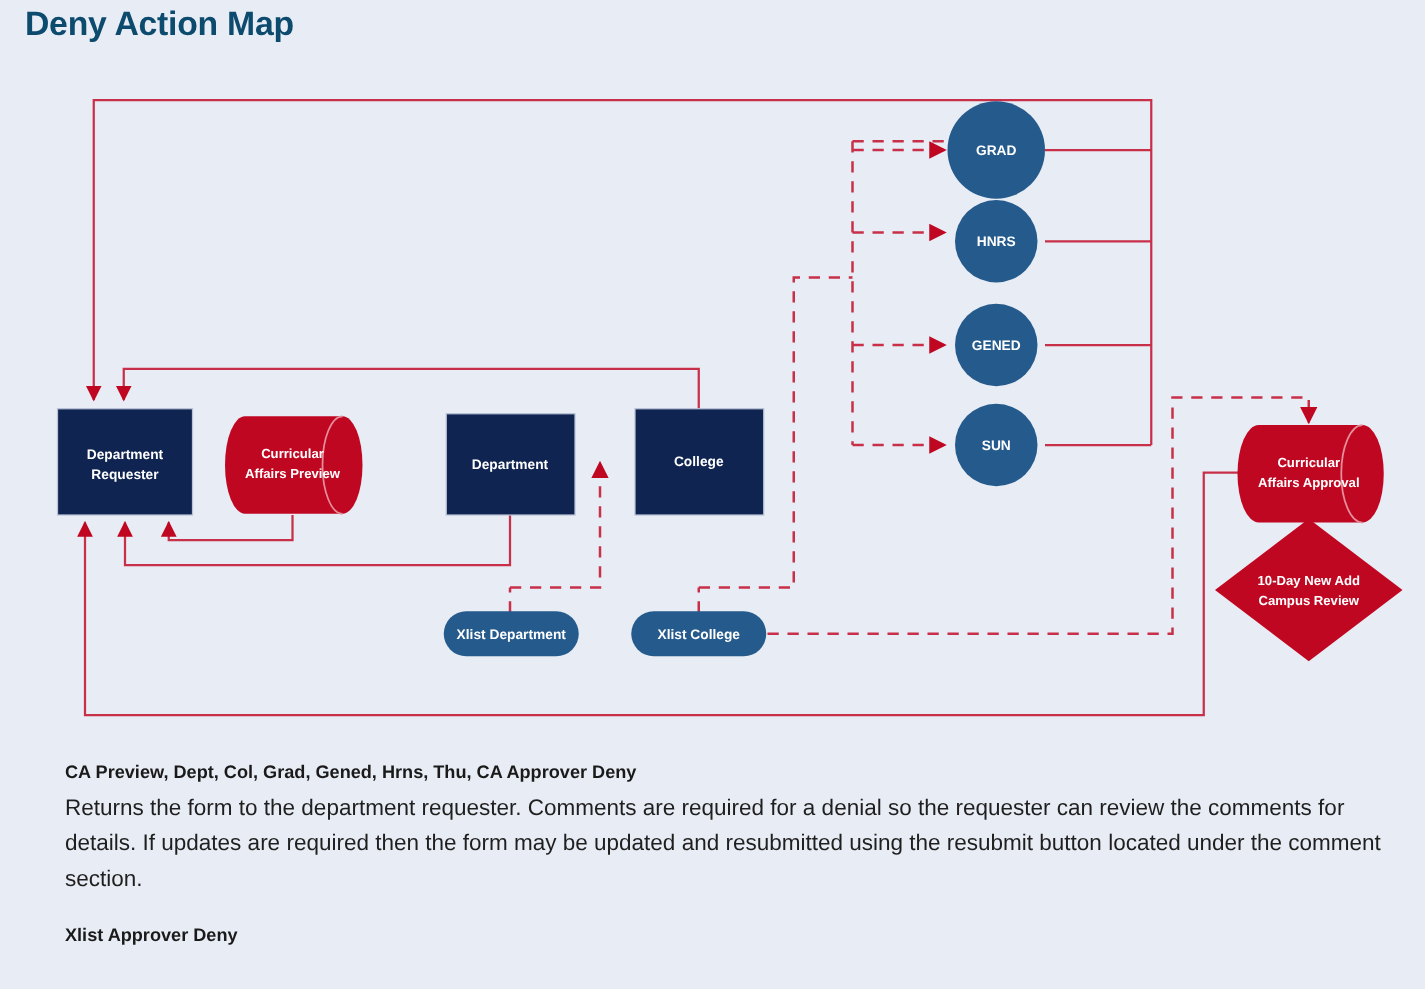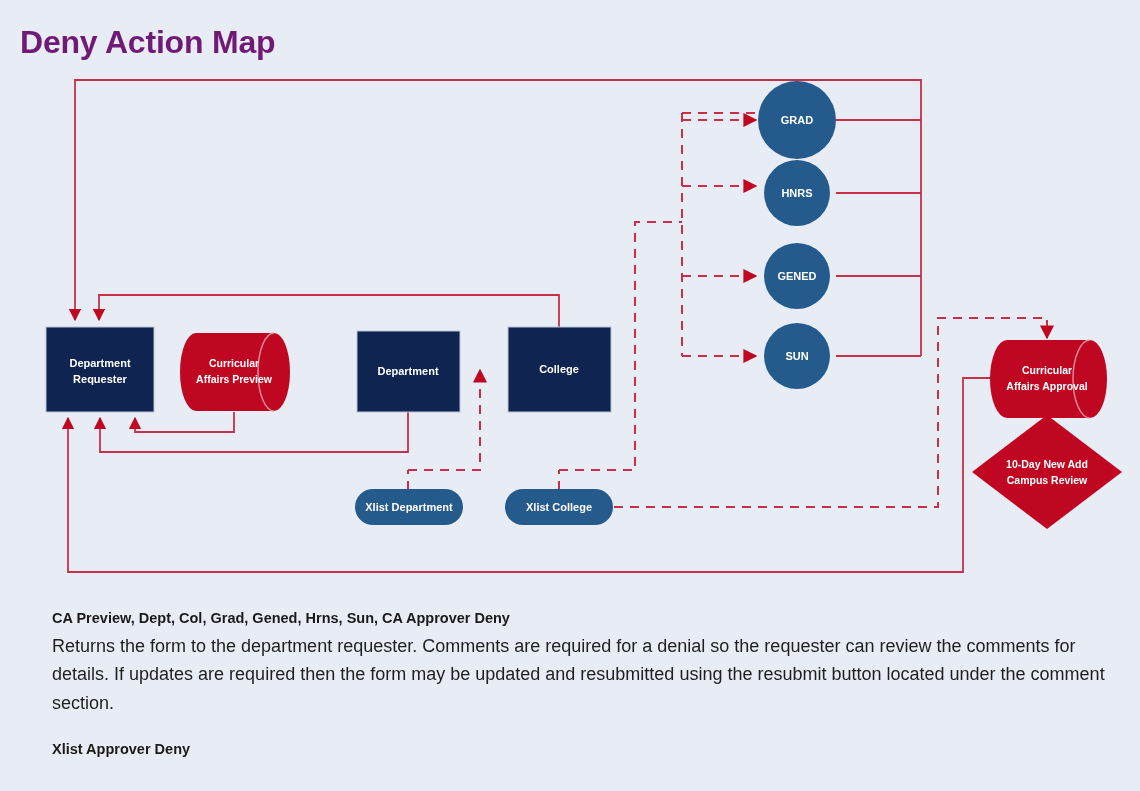--- a/index.html
+++ b/index.html
@@ -5,22 +5,22 @@
 <style>
   html,body{margin:0;padding:0;}
   body{
     width:1140px;height:791px;
     background:#e8ecf4;
     font-family:"Liberation Sans", sans-serif;
     overflow:hidden;
     position:relative;
   }
   #page-title{
-    position:absolute;left:20px;top:24px;
-    font-size:32px;font-weight:bold;color:#701a75;
+    position:absolute;left:20px;top:4px;
+    font-size:27px;font-weight:bold;color:#0c4a6e;
     letter-spacing:-0.2px;
   }
   #diagram{position:absolute;left:0;top:0;width:1140px;height:600px;}
   .node-label{
     fill:#ffffff;font-family:"Liberation Sans",sans-serif;
     font-size:11px;font-weight:bold;text-anchor:middle;
     dominant-baseline:middle;
   }
   .node-label.sm{font-size:10.5px;}
   .notes{position:absolute;left:52px;top:608px;width:1060px;}
@@ -148,19 +148,19 @@
 
   <g>
     <polygon points="1047,415 1122,472 1047,529 972,472" fill="#c00722"></polygon>
     <text class="node-label sm" x="1047" y="465">10-Day New Add</text>
     <text class="node-label sm" x="1047" y="481">Campus Review</text>
   </g>
 </svg>
 
 <div class="notes">
   <div class="note-block">
-    <p class="note-head">CA Preview, Dept, Col, Grad, Gened, Hrns, Sun, CA Approver Deny</p>
+    <p class="note-head">CA Preview, Dept, Col, Grad, Gened, Hrns, Thu, CA Approver Deny</p>
     <p class="note-body">Returns the form to the department requester. Comments are required for a denial so the requester can review the comments for details. If updates are required then the form may be updated and resubmitted using the resubmit button located under the comment section.</p>
   </div>
   <div class="note-block">
     <p class="note-head">Xlist Approver Deny</p>
   </div>
 </div>
 
 </body></html>

